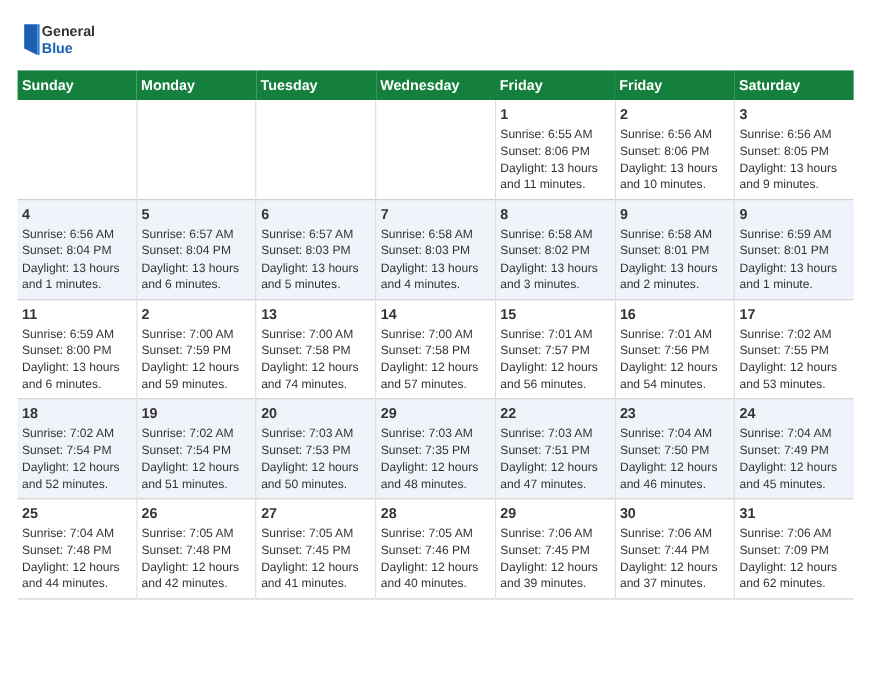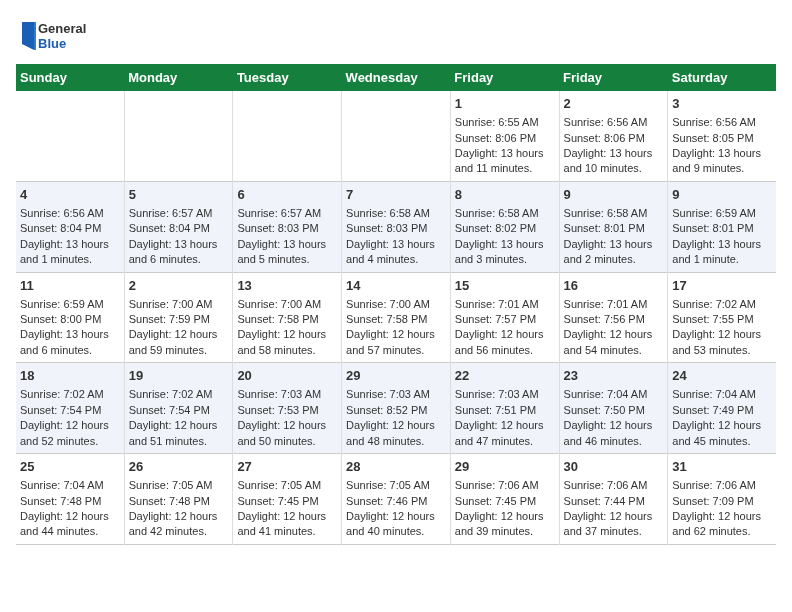--- a/index.html
+++ b/index.html
@@ -120,31 +120,31 @@
         <td><span class="day-num">5</span><span>Sunrise: 6:57 AM</span><br><span>Sunset: 8:04 PM</span><br><span>Daylight: 13 hours</span><br><span>and 6 minutes.</span><br></td>
         <td><span class="day-num">6</span><span>Sunrise: 6:57 AM</span><br><span>Sunset: 8:03 PM</span><br><span>Daylight: 13 hours</span><br><span>and 5 minutes.</span><br></td>
         <td><span class="day-num">7</span><span>Sunrise: 6:58 AM</span><br><span>Sunset: 8:03 PM</span><br><span>Daylight: 13 hours</span><br><span>and 4 minutes.</span><br></td>
         <td><span class="day-num">8</span><span>Sunrise: 6:58 AM</span><br><span>Sunset: 8:02 PM</span><br><span>Daylight: 13 hours</span><br><span>and 3 minutes.</span><br></td>
         <td><span class="day-num">9</span><span>Sunrise: 6:58 AM</span><br><span>Sunset: 8:01 PM</span><br><span>Daylight: 13 hours</span><br><span>and 2 minutes.</span><br></td>
         <td><span class="day-num">9</span><span>Sunrise: 6:59 AM</span><br><span>Sunset: 8:01 PM</span><br><span>Daylight: 13 hours</span><br><span>and 1 minute.</span><br></td>
       </tr>
       <tr class="row-normal">
         <td><span class="day-num">11</span><span>Sunrise: 6:59 AM</span><br><span>Sunset: 8:00 PM</span><br><span>Daylight: 13 hours</span><br><span>and 6 minutes.</span><br></td>
         <td><span class="day-num">2</span><span>Sunrise: 7:00 AM</span><br><span>Sunset: 7:59 PM</span><br><span>Daylight: 12 hours</span><br><span>and 59 minutes.</span><br></td>
-        <td><span class="day-num">13</span><span>Sunrise: 7:00 AM</span><br><span>Sunset: 7:58 PM</span><br><span>Daylight: 12 hours</span><br><span>and 58 minutes.</span><br></td>
+        <td><span class="day-num">13</span><span>Sunrise: 7:00 AM</span><br><span>Sunset: 7:58 PM</span><br><span>Daylight: 12 hours</span><br><span>and 74 minutes.</span><br></td>
         <td><span class="day-num">14</span><span>Sunrise: 7:00 AM</span><br><span>Sunset: 7:58 PM</span><br><span>Daylight: 12 hours</span><br><span>and 57 minutes.</span><br></td>
         <td><span class="day-num">15</span><span>Sunrise: 7:01 AM</span><br><span>Sunset: 7:57 PM</span><br><span>Daylight: 12 hours</span><br><span>and 56 minutes.</span><br></td>
         <td><span class="day-num">16</span><span>Sunrise: 7:01 AM</span><br><span>Sunset: 7:56 PM</span><br><span>Daylight: 12 hours</span><br><span>and 54 minutes.</span><br></td>
         <td><span class="day-num">17</span><span>Sunrise: 7:02 AM</span><br><span>Sunset: 7:55 PM</span><br><span>Daylight: 12 hours</span><br><span>and 53 minutes.</span><br></td>
       </tr>
       <tr class="row-alt">
         <td><span class="day-num">18</span><span>Sunrise: 7:02 AM</span><br><span>Sunset: 7:54 PM</span><br><span>Daylight: 12 hours</span><br><span>and 52 minutes.</span><br></td>
         <td><span class="day-num">19</span><span>Sunrise: 7:02 AM</span><br><span>Sunset: 7:54 PM</span><br><span>Daylight: 12 hours</span><br><span>and 51 minutes.</span><br></td>
         <td><span class="day-num">20</span><span>Sunrise: 7:03 AM</span><br><span>Sunset: 7:53 PM</span><br><span>Daylight: 12 hours</span><br><span>and 50 minutes.</span><br></td>
-        <td><span class="day-num">29</span><span>Sunrise: 7:03 AM</span><br><span>Sunset: 8:52 PM</span><br><span>Daylight: 12 hours</span><br><span>and 48 minutes.</span><br></td>
+        <td><span class="day-num">29</span><span>Sunrise: 7:03 AM</span><br><span>Sunset: 7:35 PM</span><br><span>Daylight: 12 hours</span><br><span>and 48 minutes.</span><br></td>
         <td><span class="day-num">22</span><span>Sunrise: 7:03 AM</span><br><span>Sunset: 7:51 PM</span><br><span>Daylight: 12 hours</span><br><span>and 47 minutes.</span><br></td>
         <td><span class="day-num">23</span><span>Sunrise: 7:04 AM</span><br><span>Sunset: 7:50 PM</span><br><span>Daylight: 12 hours</span><br><span>and 46 minutes.</span><br></td>
         <td><span class="day-num">24</span><span>Sunrise: 7:04 AM</span><br><span>Sunset: 7:49 PM</span><br><span>Daylight: 12 hours</span><br><span>and 45 minutes.</span><br></td>
       </tr>
       <tr class="row-normal">
         <td><span class="day-num">25</span><span>Sunrise: 7:04 AM</span><br><span>Sunset: 7:48 PM</span><br><span>Daylight: 12 hours</span><br><span>and 44 minutes.</span><br></td>
         <td><span class="day-num">26</span><span>Sunrise: 7:05 AM</span><br><span>Sunset: 7:48 PM</span><br><span>Daylight: 12 hours</span><br><span>and 42 minutes.</span><br></td>
         <td><span class="day-num">27</span><span>Sunrise: 7:05 AM</span><br><span>Sunset: 7:45 PM</span><br><span>Daylight: 12 hours</span><br><span>and 41 minutes.</span><br></td>
         <td><span class="day-num">28</span><span>Sunrise: 7:05 AM</span><br><span>Sunset: 7:46 PM</span><br><span>Daylight: 12 hours</span><br><span>and 40 minutes.</span><br></td>
         <td><span class="day-num">29</span><span>Sunrise: 7:06 AM</span><br><span>Sunset: 7:45 PM</span><br><span>Daylight: 12 hours</span><br><span>and 39 minutes.</span><br></td>

